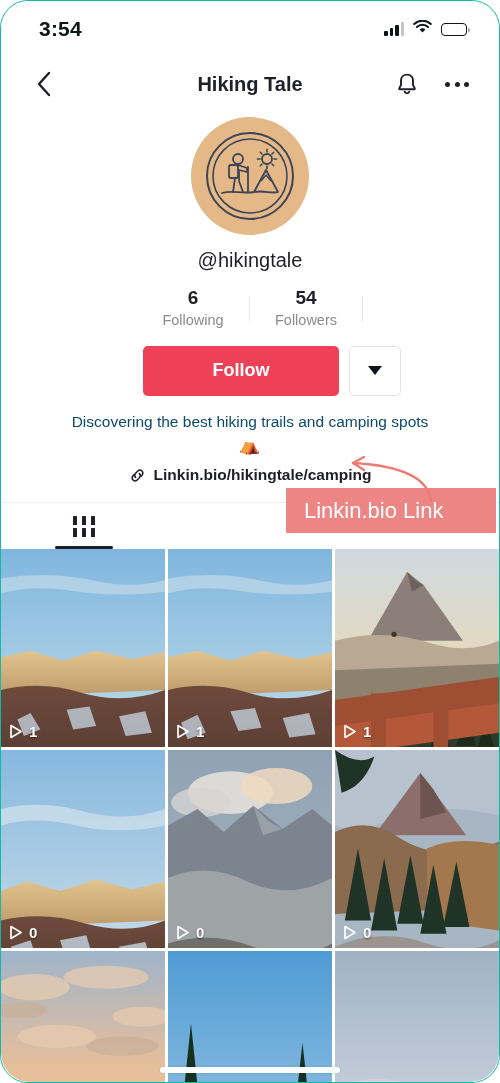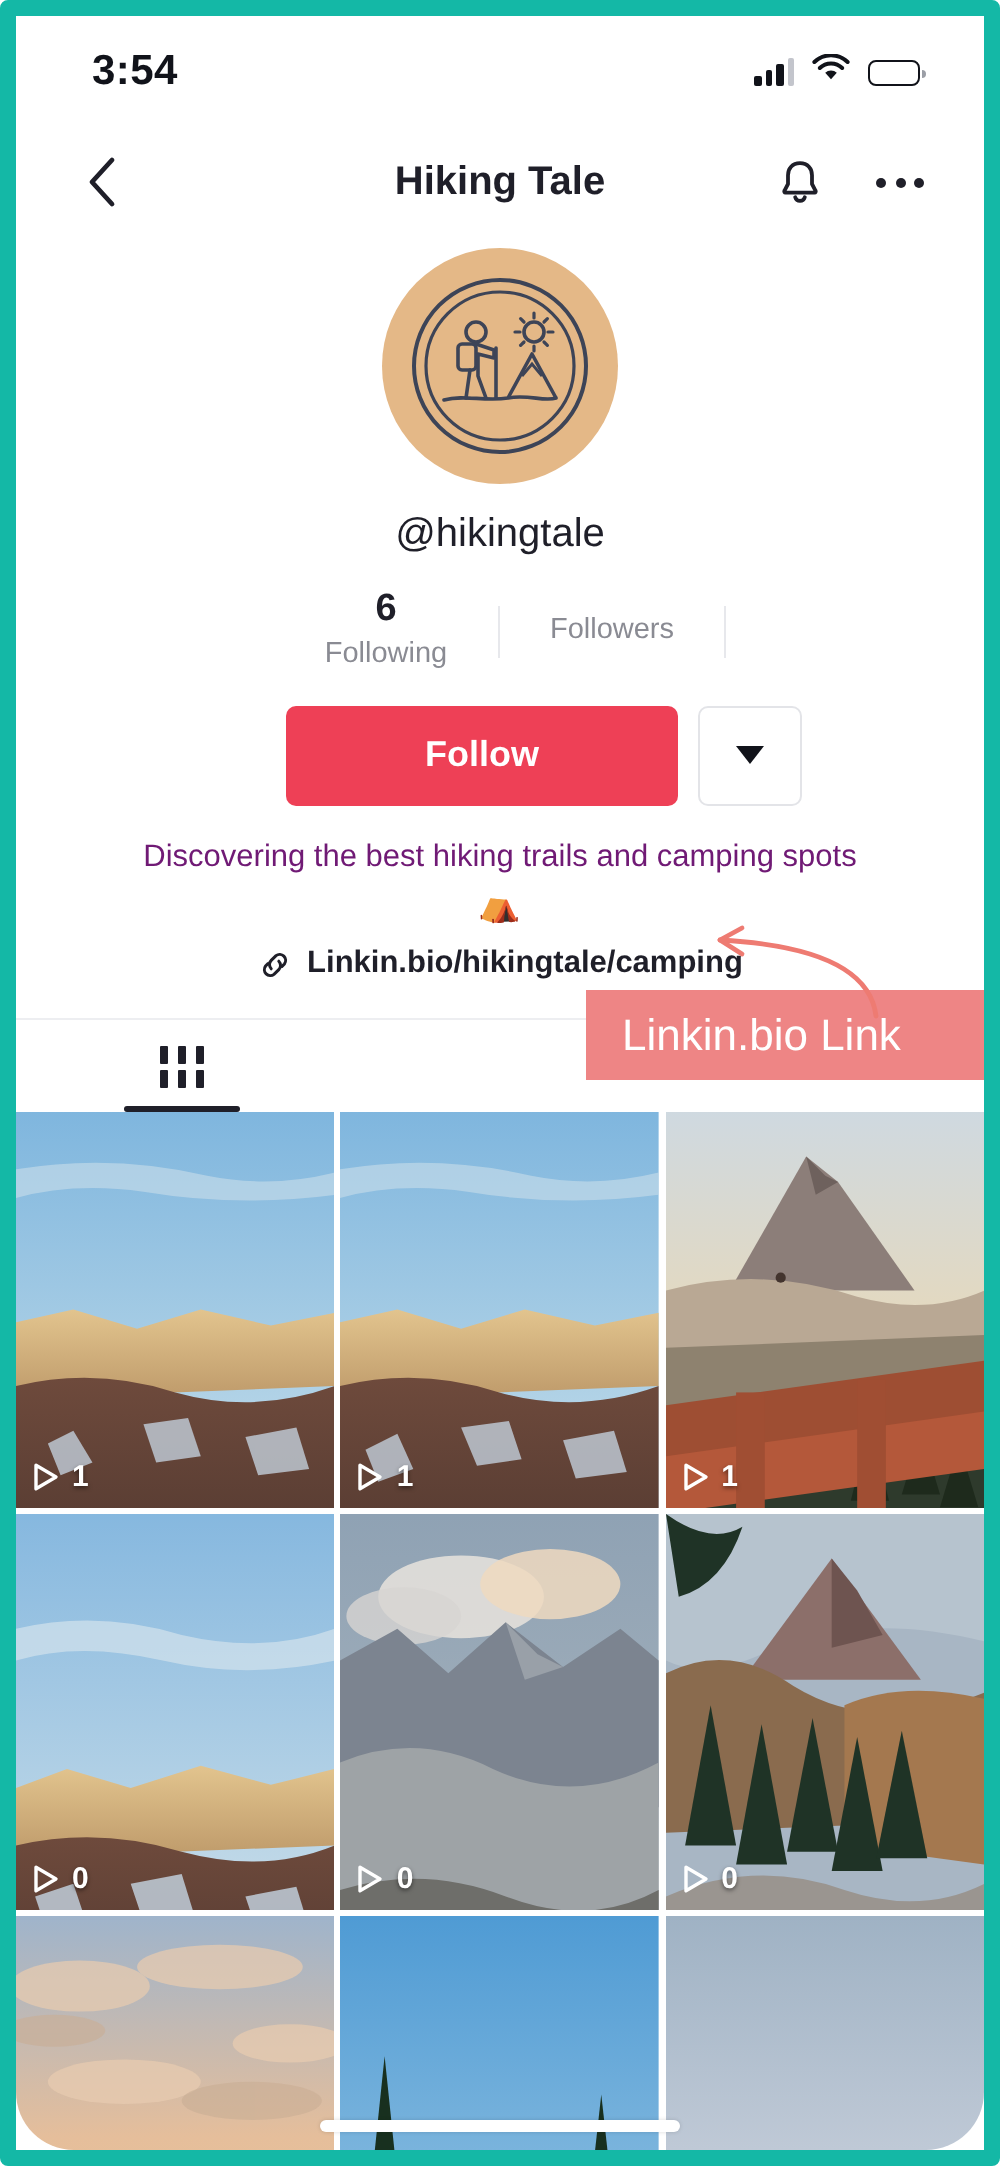--- a/index.html
+++ b/index.html
@@ -13,22 +13,22 @@
     font-family: "Liberation Sans", sans-serif;
     overflow: hidden;
   }
 
   
   .phone-frame {
     position: relative;
     width: 500px;
     height: 1083px;
     box-sizing: border-box;
-    border: 8px solid #14b8a6;
-    border-radius: 4px;
+    border: 1px solid #14b8a6;
+    border-radius: 28px;
     background: #ffffff;
     overflow: hidden;
     padding-left: 45px;
   }
   .screen {
     position: absolute;
     inset: 0;
     border-radius: 29px;
     overflow: hidden;
     background: #ffffff;
@@ -249,21 +249,21 @@
     border-right: 7px solid transparent;
     border-top: 9px solid #11131A;
   }
 
   
   .bio {
     margin-top: 14px;
     width: 400px;
     text-align: center;
     font-size: 15.5px;
-    color: #701a75;
+    color: #0c4a6e;
     line-height: 1.5;
   }
   .bio-emoji { font-size: 17px; }
 
   .bio-link-row {
     margin-top: 8px;
     display: flex;
     align-items: center;
     justify-content: center;
     gap: 8px;
@@ -472,20 +472,21 @@
 
       <div class="username">@hikingtale</div>
 
       <div class="stats">
         <div class="stat">
           <div class="stat-value">6</div>
           <div class="stat-label">Following</div>
         </div>
         <div class="stat-div"></div>
         <div class="stat">
+          <div class="stat-value">54</div>
           <div class="stat-label">Followers</div>
         </div>
         <div class="stat-div"></div>
       </div>
 
       <div class="actions">
         <button class="follow-btn">Follow</button>
         <div class="dropdown-btn">
           <span class="caret"></span>
         </div>

